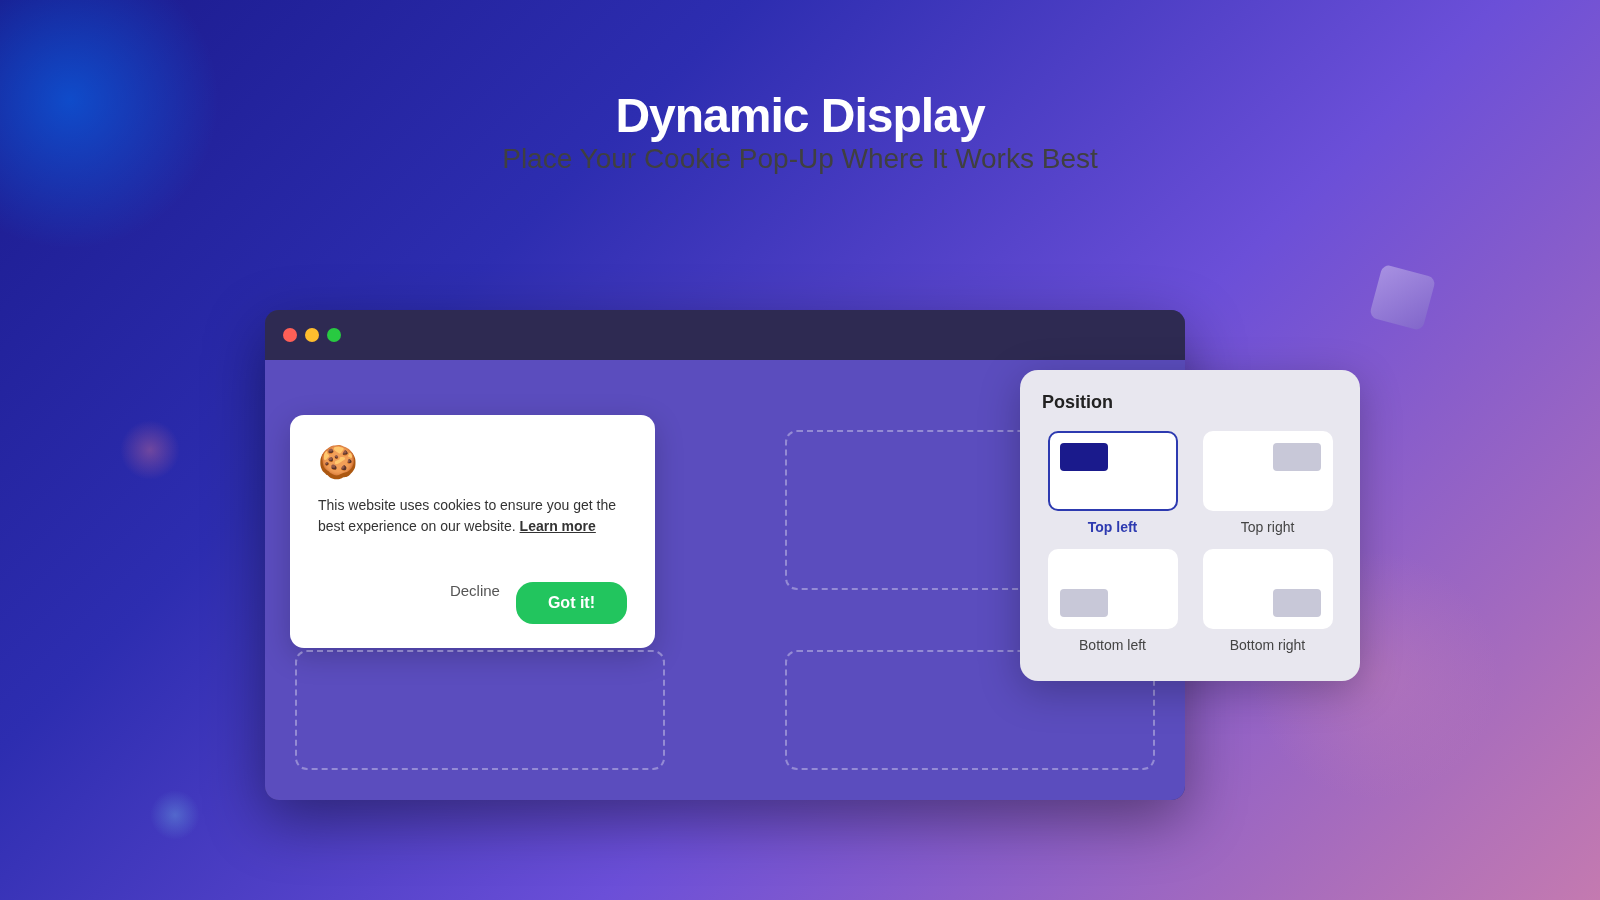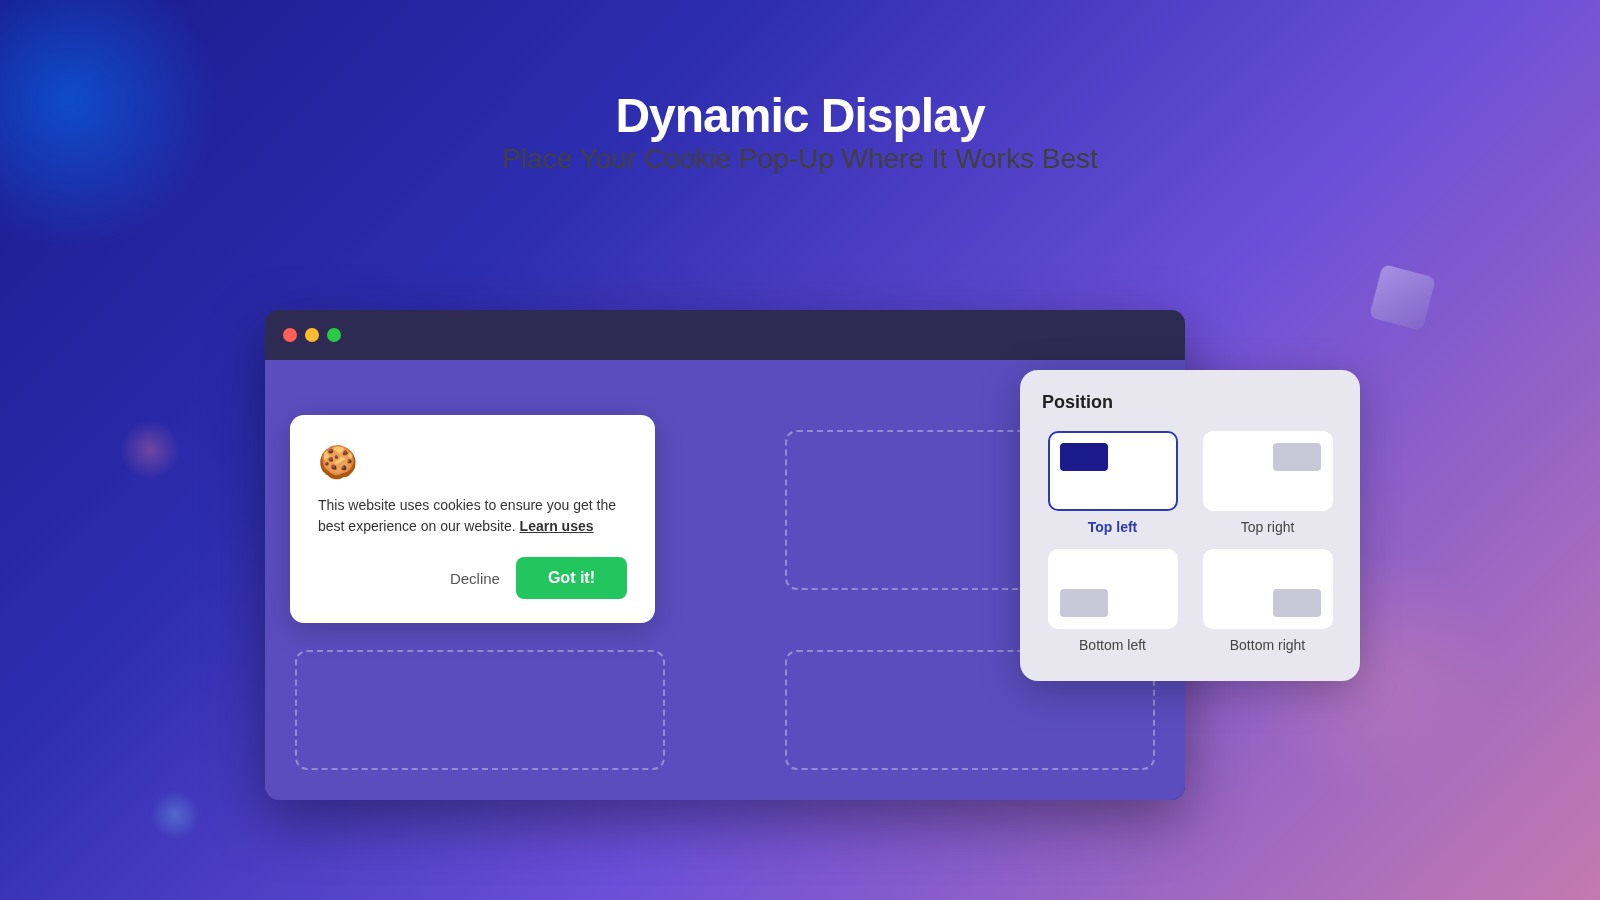--- a/index.html
+++ b/index.html
@@ -162,25 +162,26 @@
       border: none;
       color: #555;
       font-size: 15px;
       cursor: pointer;
       font-weight: 500;
     }
     .btn-got-it {
       background: #22c55e;
       color: white;
       border: none;
-      border-radius: 8px;
+      border-radius: 17px;
       padding: 12px 32px;
       font-size: 16px;
       font-weight: 600;
       cursor: pointer;
+      margin-top: 25px;
     }
 
     
     .position-panel {
       position: absolute;
       top: 370px;
       left: 1020px;
       width: 340px;
       background: #e8e7ef;
       border-radius: 18px;
@@ -269,21 +270,21 @@
     <div class="dot dot-red"></div>
     <div class="dot dot-yellow"></div>
     <div class="dot dot-green"></div>
   </div>
   <div class="browser-content">
 
     <div class="cookie-popup">
       <span class="cookie-icon">🍪</span>
       <p class="cookie-text">
         <span>This website uses cookies to ensure you get the best experience on our website.</span>
-        <a href="#">Learn uses</a>
+        <a href="#">Learn more</a>
       </p>
       <div class="cookie-actions">
         <button class="btn-decline">Decline</button>
         <button class="btn-got-it">Got it!</button>
       </div>
     </div>
 
     <div class="placeholder-box placeholder-top-right"></div>
     <div class="placeholder-box placeholder-bottom-left"></div>
     <div class="placeholder-box placeholder-bottom-right"></div>

